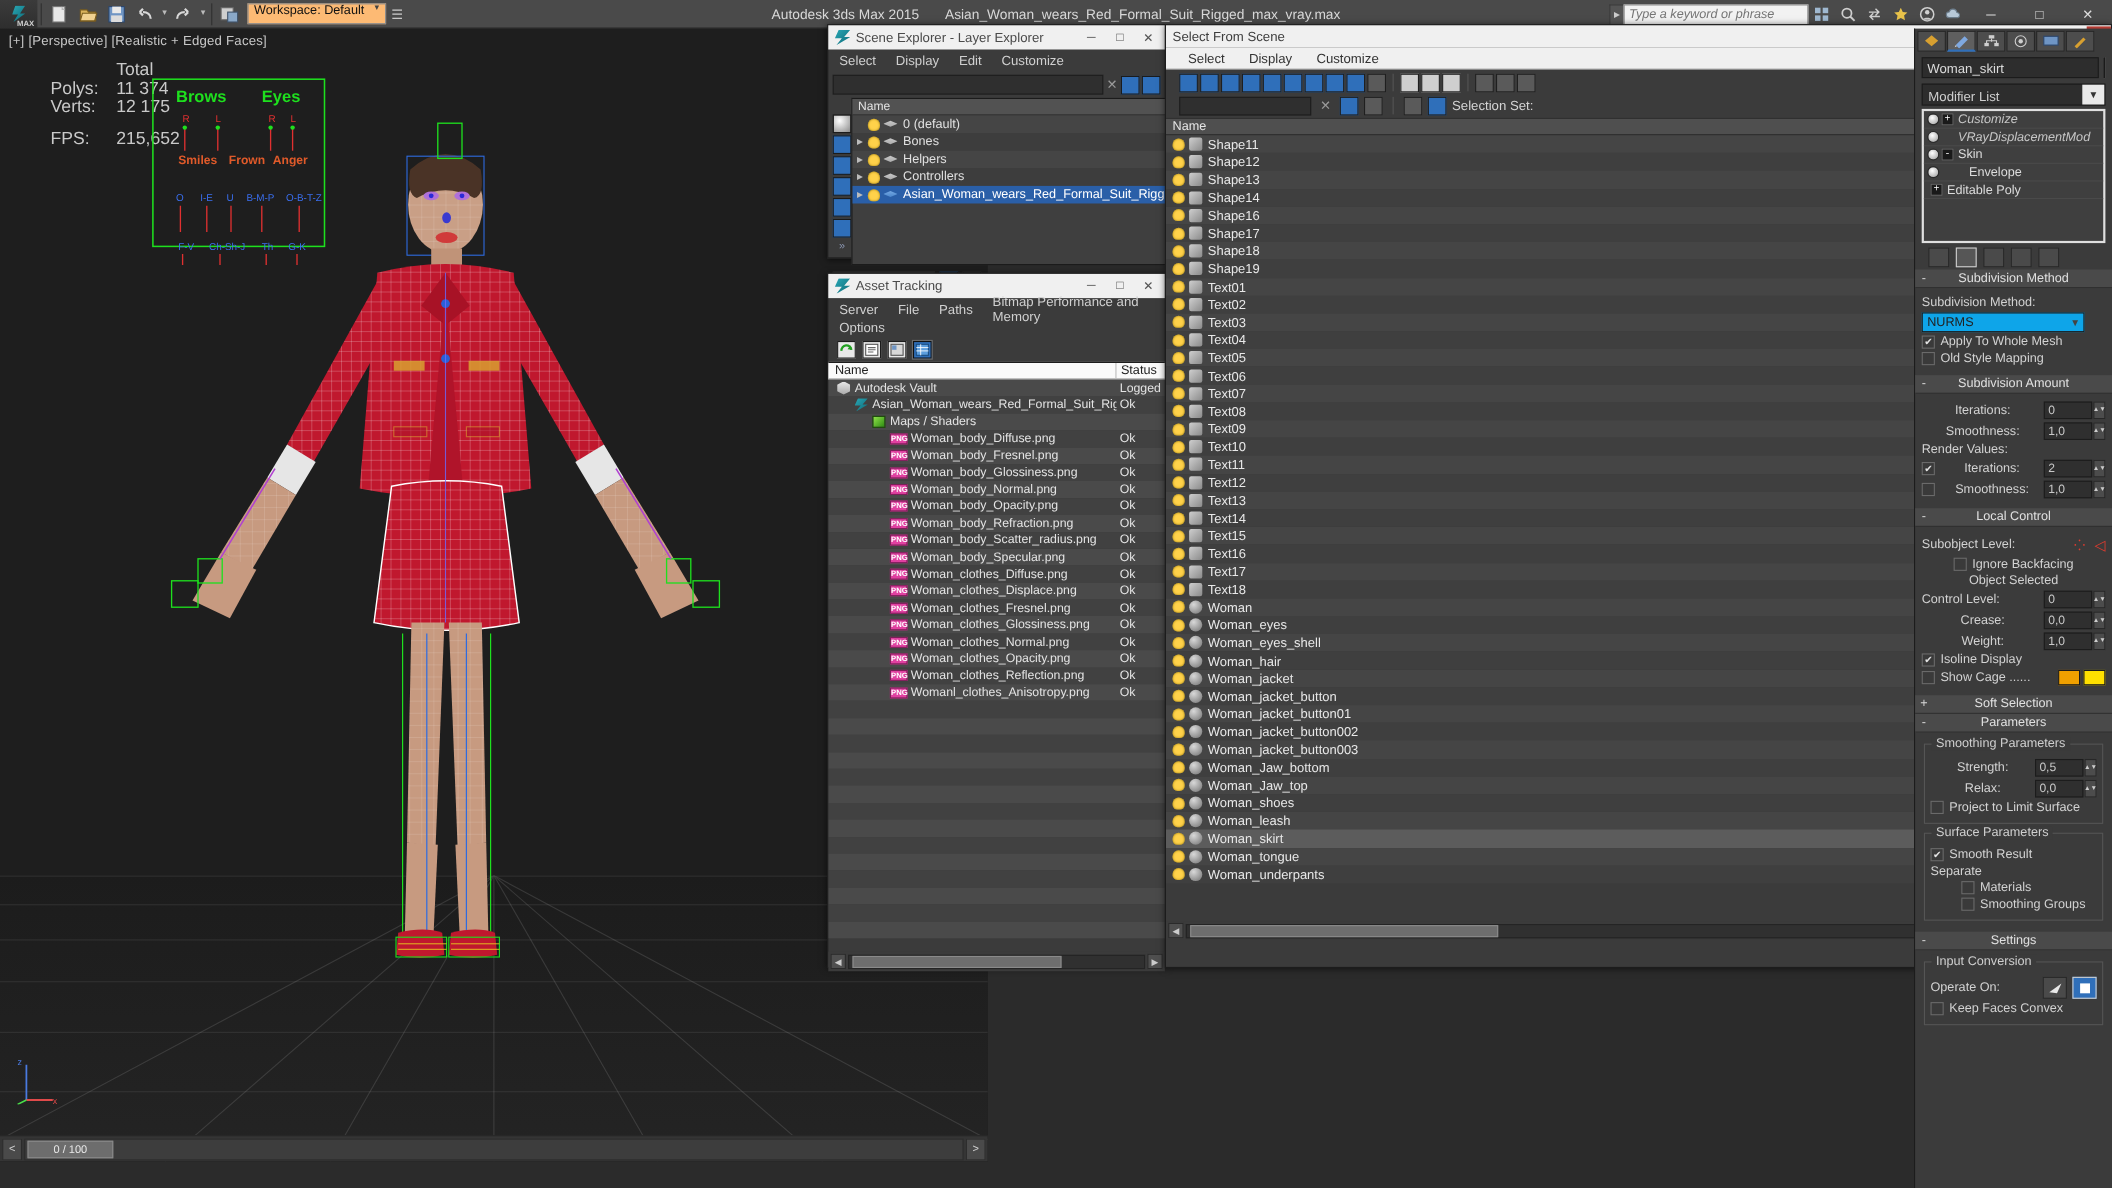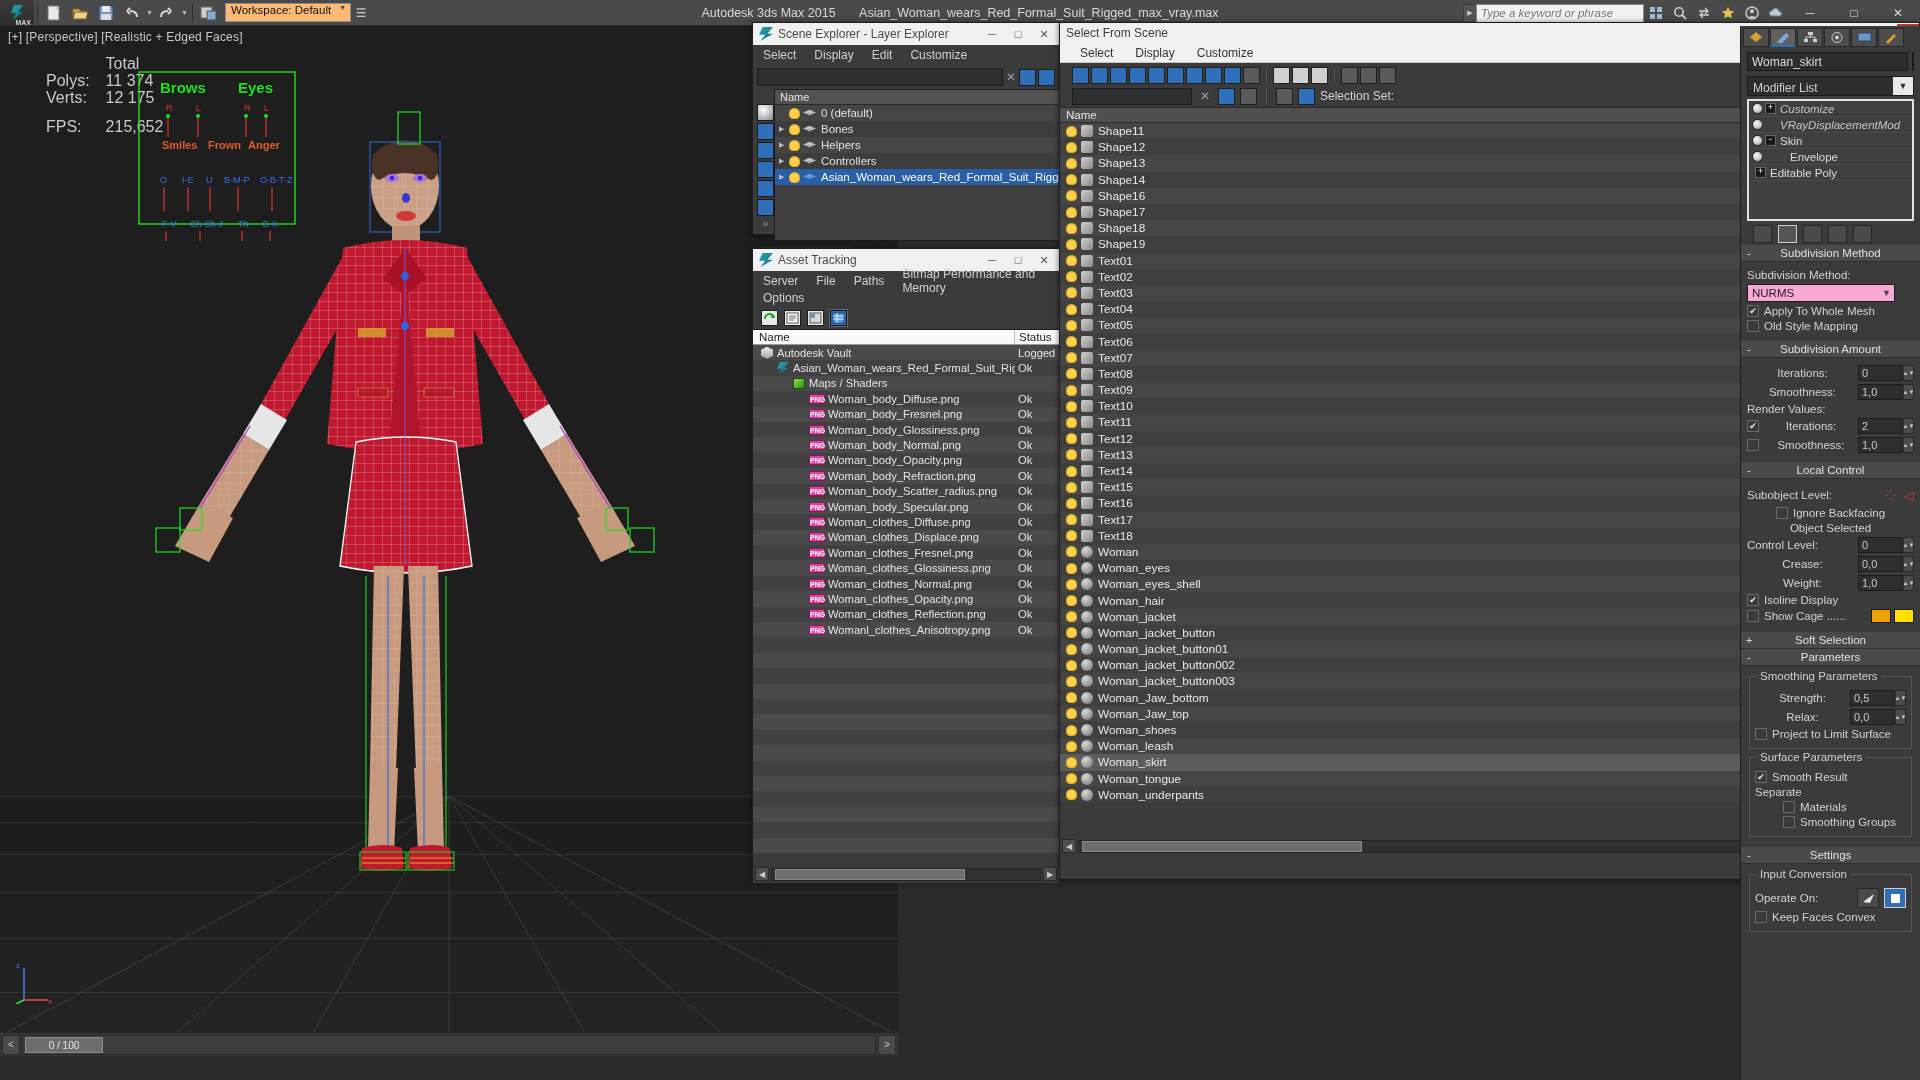--- a/index.html
+++ b/index.html
@@ -187,21 +187,21 @@
   .rbody { padding:4px 6px 6px 6px;}
   .frow { display:flex; align-items:center; margin:3px 0; font-size:11.5px; color:#d2d2d2;}
   .frow .rt { margin-left:auto; display:flex; align-items:center;}
   .fld { width:44px;height:16px; background:#2f2f2f; border:1px solid #1c1c1c; color:#c9c9c9;
      font-size:11px; padding-left:3px; line-height:14px;}
   .spin { width:11px;height:16px; background:#4c4c4c; border:1px solid #272727; margin-left:1px;
      display:flex; flex-direction:column; justify-content:center; align-items:center; color:#ccc; font-size:6px; line-height:5px;}
   .chk { width:12px;height:12px; background:#3a3a3a; border:1px solid #6a6a6a; margin-right:5px;
      display:inline-flex; align-items:center; justify-content:center; font-size:10px; color:#dcdcdc; flex:none;}
   .chk.on:after{ content:"\2714"; font-size:9px; color:#e4e4e4;}
-  .sel-dd { width:110px;height:18px; background:#f9a8d4; color:#222; font-size:11.5px; display:flex;
+  .sel-dd { width:110px;height:18px; background:#0ea5e9; color:#222; font-size:11.5px; display:flex;
      align-items:center; padding-left:4px; border:1px solid #1c1c1c;}
   .sel-dd .cv{ margin-left:auto; padding-right:3px; font-size:9px; color:#444;}
   .group { border:1px solid #555; margin:8px 2px 4px 2px; padding:10px 5px 5px 5px; position:relative;}
   .group > .gt { position:absolute; top:-7px; left:6px; background:#3b3b3b; padding:0 4px;
      font-size:11.5px; color:#cfcfcf;}
   .swcol { width:20px;height:14px; border:1px solid #1c1c1c; margin-left:3px;}
   .redtri { color:#e23b2e; }
 </style>
 </head>
 <body>

